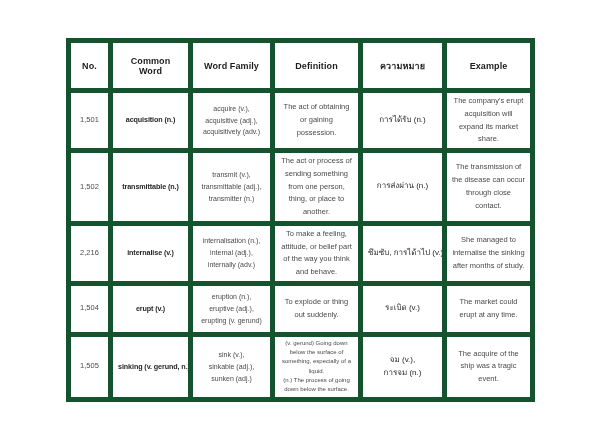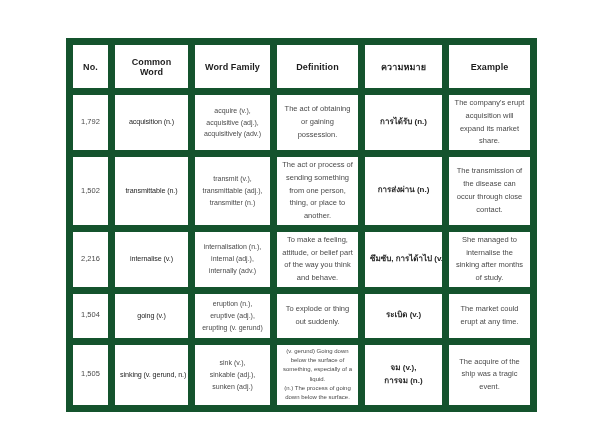--- a/index.html
+++ b/index.html
@@ -17,21 +17,21 @@
   }
   table.vocab {
     position: absolute;
     left: 66px;
     top: 38px;
     width: 464px;
     border-collapse: collapse;
     table-layout: fixed;
   }
   .vocab th, .vocab td {
-    border: 7px solid #14532d;
+    border: 5px solid #14532d;
     text-align: center;
     vertical-align: middle;
     padding: 2px 5px;
     box-sizing: border-box;
     overflow: hidden;
   }
   .vocab thead tr { height: 50px; }
   .vocab tbody tr { height: 51px; }
   .vocab th {
     font-size: 9px;
@@ -44,28 +44,28 @@
     color: #4a4a4a;
     line-height: 1.7;
   }
   col.c-no     { width: 42px; }
   col.c-word   { width: 80px; }
   col.c-family { width: 82px; }
   col.c-def    { width: 88px; }
   col.c-thai   { width: 84px; }
   col.c-ex     { width: 88px; }
   .vocab td.cell-common-word {
-    font-weight: normal;
+    font-weight: bold;
     color: #262626;
     font-size: 7.2px;
     white-space: nowrap;
     letter-spacing: -0.1px;
   }
   .vocab td.cell-meaning-thai {
-    font-weight: bold;
+    font-weight: normal;
     color: #262626;
     font-size: 8px;
     line-height: 1.6;
   }
   .vocab td.cell-meaning-thai div { white-space: nowrap; }
   .vocab td.cell-word-family { font-size: 7px; }
   .vocab td.cell-word-family div { white-space: nowrap; }
   .vocab td.small-def {
     font-size: 6px;
     line-height: 1.55;
@@ -90,21 +90,21 @@
         <th>No.</th>
         <th>Common Word</th>
         <th>Word Family</th>
         <th>Definition</th>
         <th>ความหมาย</th>
         <th>Example</th>
       </tr>
     </thead>
     <tbody>
         <tr>
-          <td class="cell-no">1,792</td>
+          <td class="cell-no">1,501</td>
           <td class="cell-common-word">acquisition (n.)</td>
           <td class="cell-word-family">
             <div>acquire (v.),</div>
             <div>acquisitive (adj.),</div>
             <div>acquisitively (adv.)</div>
           </td>
           <td class="cell-definition">The act of obtaining or gaining possession.</td>
           <td class="cell-meaning-thai">
             <div>การได้รับ (n.)</div>
           </td>
@@ -133,21 +133,21 @@
             <div>internally (adv.)</div>
           </td>
           <td class="cell-definition">To make a feeling, attitude, or belief part of the way you think and behave.</td>
           <td class="cell-meaning-thai">
             <div>ซึมซับ, การได้าไป (v.)</div>
           </td>
           <td class="cell-example">She managed to internalise the sinking after months of study.</td>
         </tr>
         <tr>
           <td class="cell-no">1,504</td>
-          <td class="cell-common-word">going (v.)</td>
+          <td class="cell-common-word">erupt (v.)</td>
           <td class="cell-word-family">
             <div>eruption (n.),</div>
             <div>eruptive (adj.),</div>
             <div>erupting (v. gerund)</div>
           </td>
           <td class="cell-definition">To explode or thing out suddenly.</td>
           <td class="cell-meaning-thai">
             <div>ระเบิด (v.)</div>
           </td>
           <td class="cell-example">The market could erupt at any time.</td>

